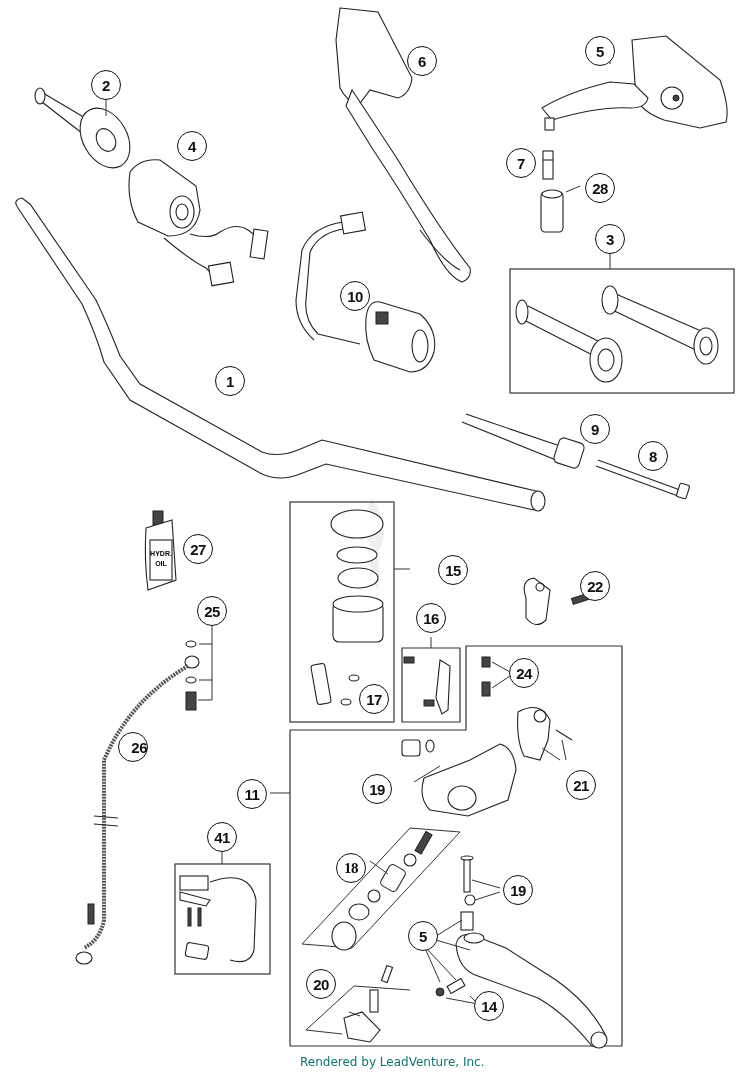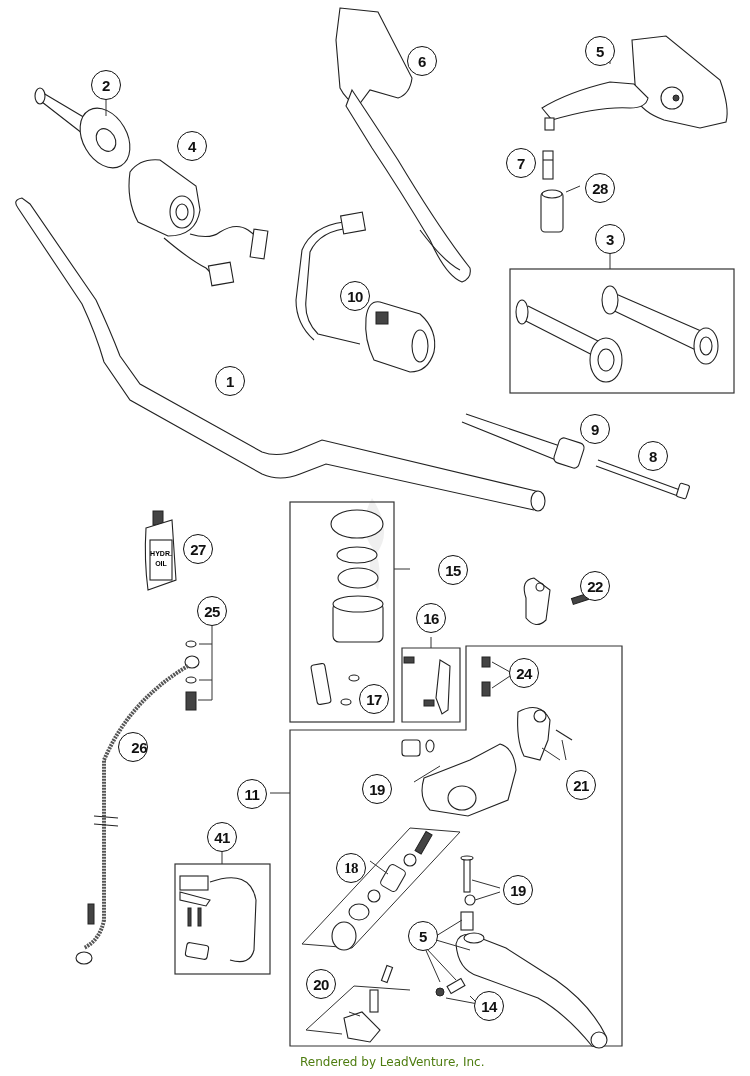--- a/index.html
+++ b/index.html
@@ -5,21 +5,21 @@
   html, body { margin: 0; padding: 0; background: #ffffff; }
   body { width: 750px; height: 1076px; position: relative; overflow: hidden;
          font-family: "Liberation Sans", sans-serif; }
   #diagram { position: absolute; left: 0; top: 0; width: 750px; height: 1076px; }
   .callout { position: absolute; width: 30px; height: 30px; border: 1.6px solid #111;
              border-radius: 50%; background: #fff; box-sizing: border-box;
              display: flex; align-items: center; justify-content: center;
              font-weight: bold; font-size: 15px; color: #111; letter-spacing: -0.5px; cursor: pointer; }
   .watermark { position: absolute; left: 242px; top: 584px; font-size: 23px; letter-spacing: 9px;
                color: #e6e6e6; font-family: "DejaVu Sans", sans-serif; }
-  .footer { position: absolute; left: 300px; top: 1055px; font-size: 12px; color: #4d7c0f;
+  .footer { position: absolute; left: 300px; top: 1055px; font-size: 12px; color: #0f766e;
             font-family: "DejaVu Sans", sans-serif; }
   svg .ln { fill: none; stroke: #222; stroke-width: 1.1; }
   svg .pt { fill: #fff; stroke: #222; stroke-width: 1.1; }
   svg .dk { fill: #444; stroke: #222; stroke-width: 1; }
   svg .bx { fill: none; stroke: #333; stroke-width: 1.2; }
   svg .ld { fill: none; stroke: #333; stroke-width: 1; }
 </style>
 </head>
 <body>
 

